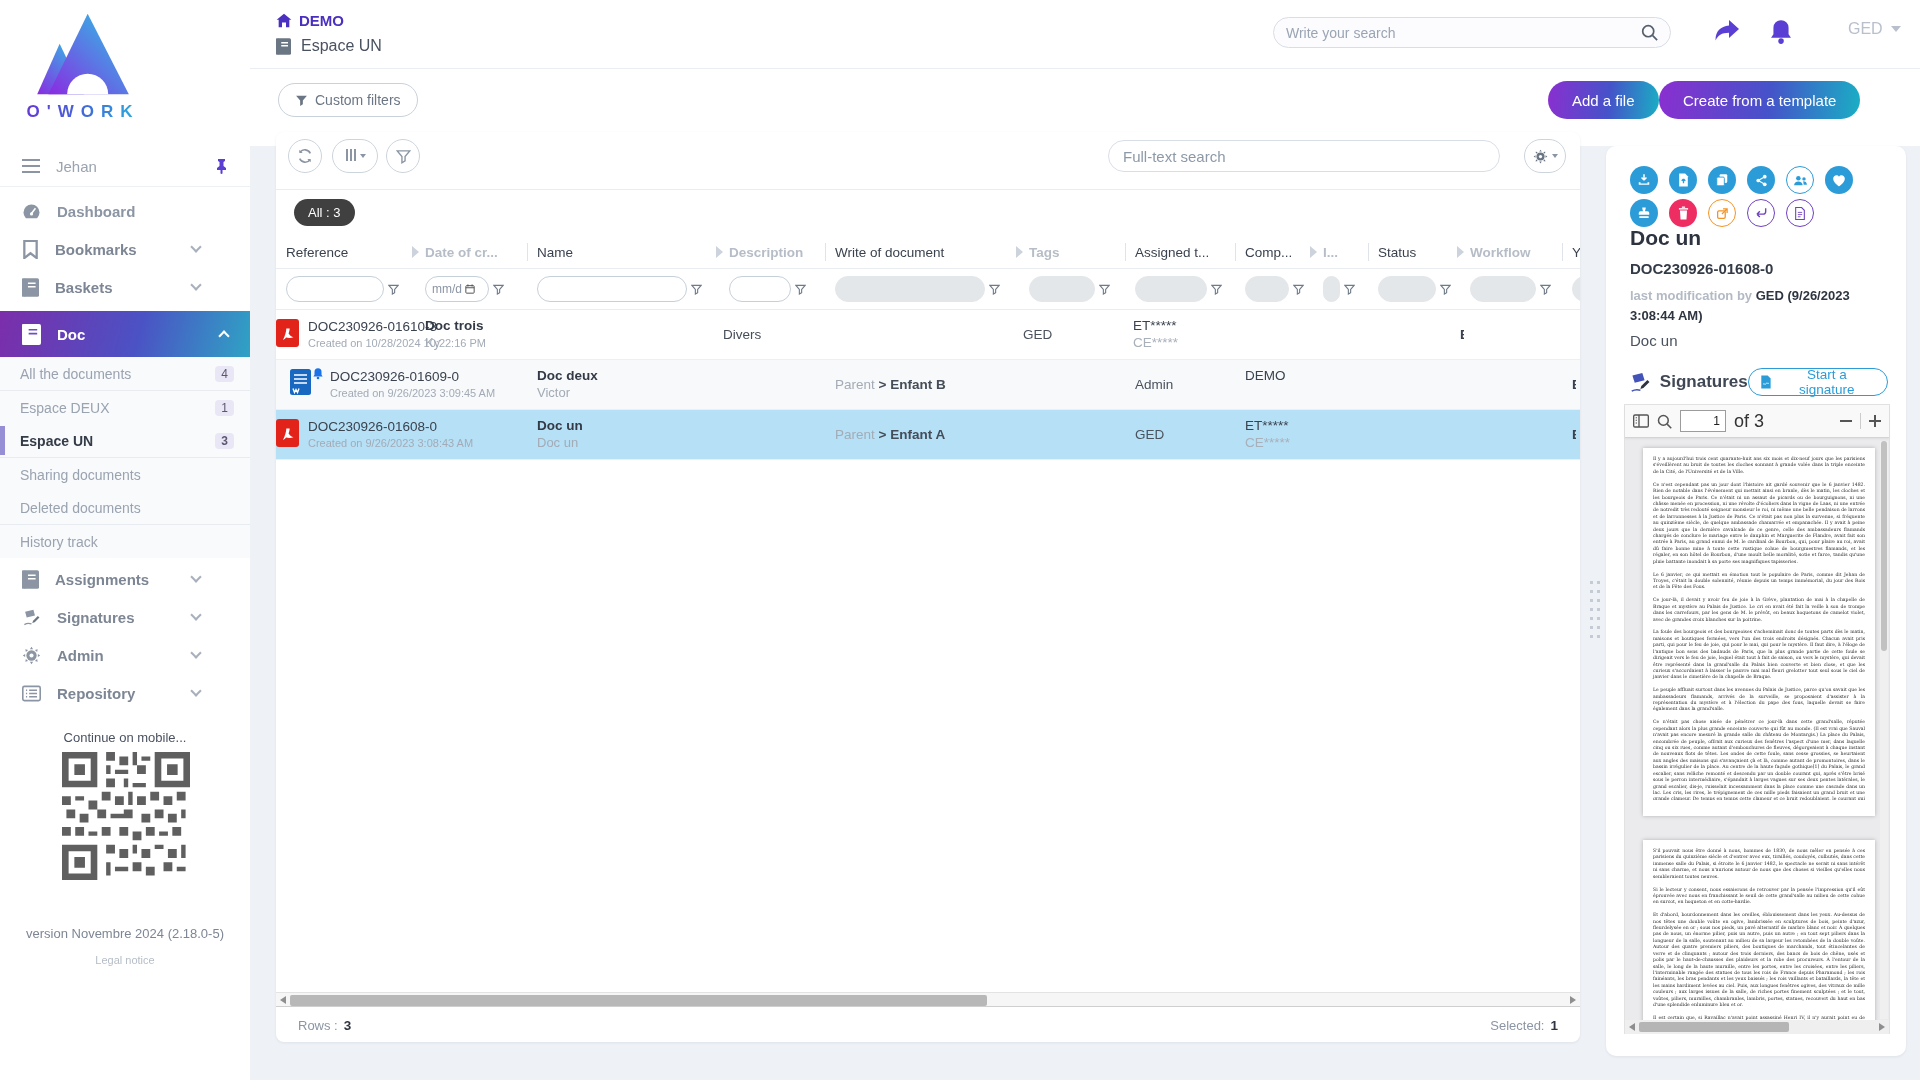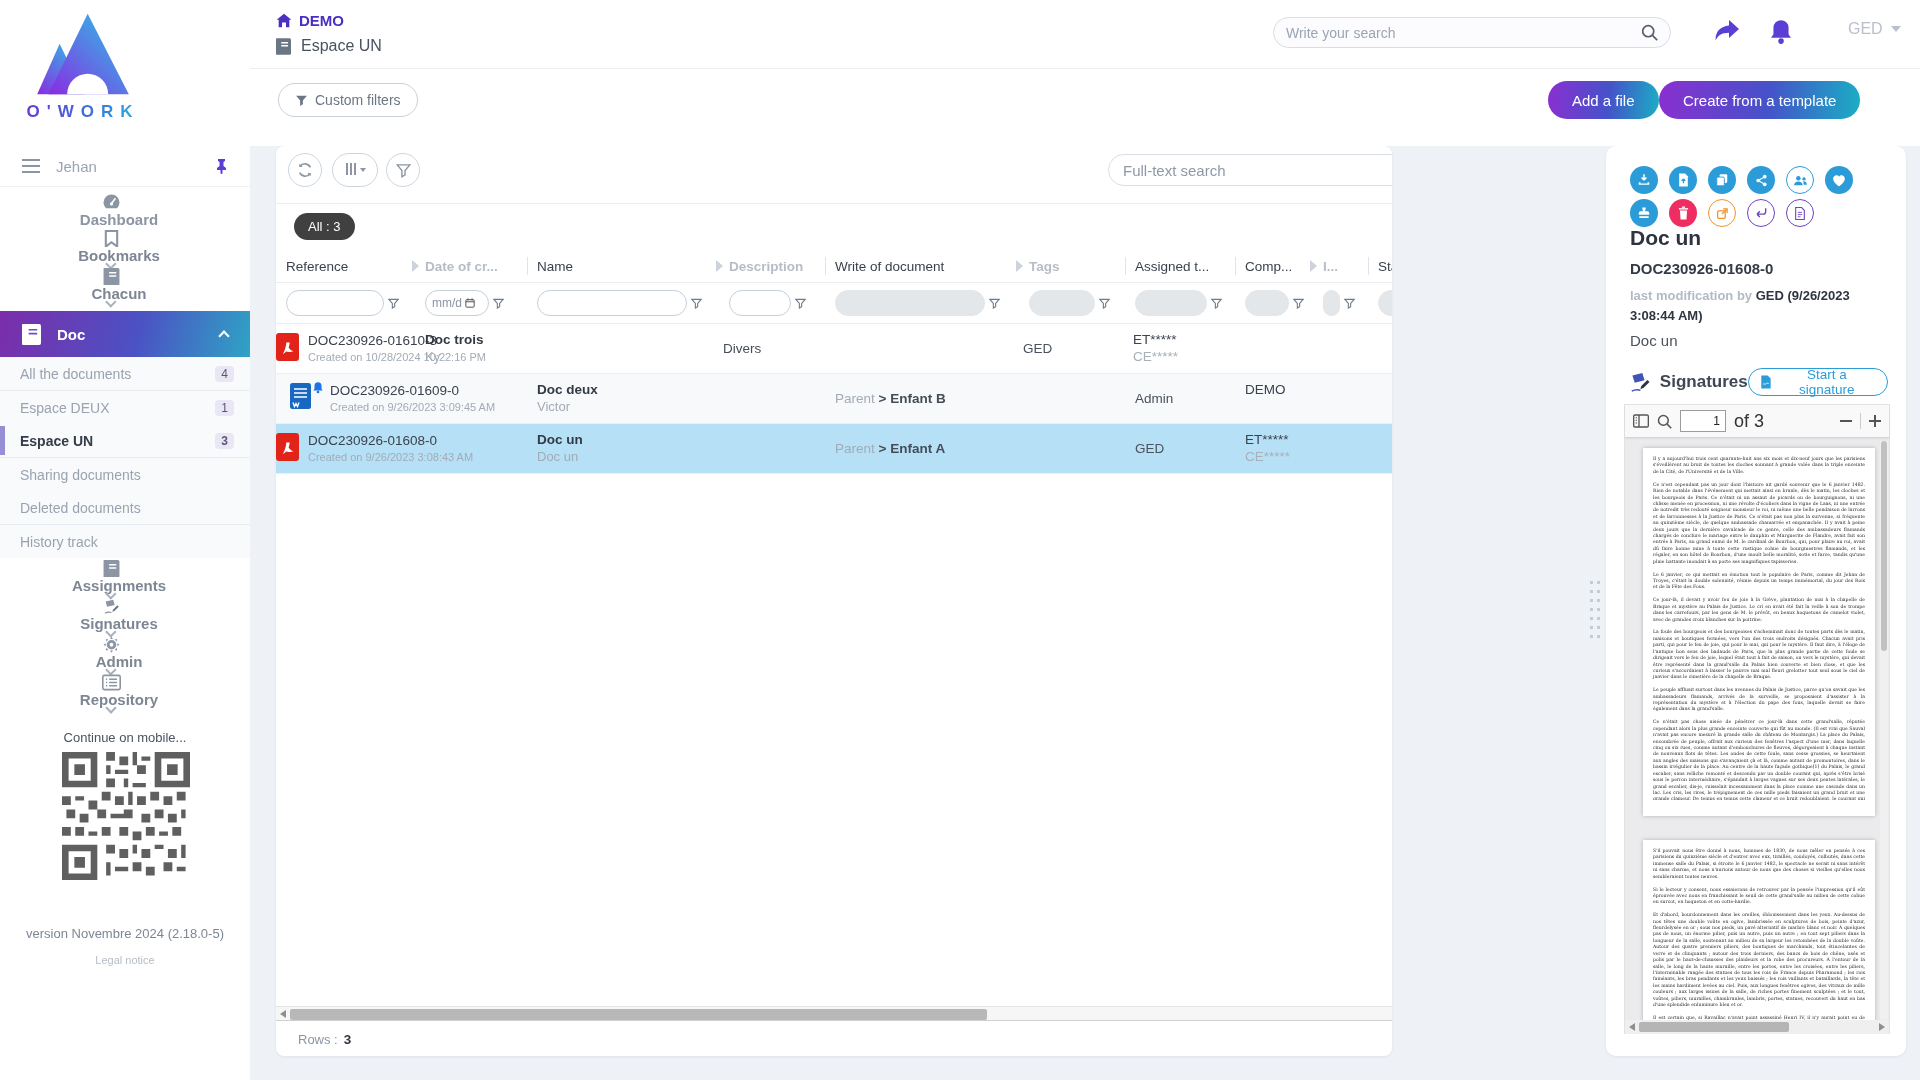--- a/index.html
+++ b/index.html
@@ -9,21 +9,21 @@
   svg { display:block; }
 
   
   .sidebar { position:absolute; left:0; top:0; width:250px; height:1080px; background:#fff; z-index:5; }
   .logo-wrap { position:absolute; left:18px; top:12px; width:130px; text-align:center; }
   .brand-name { margin-top:4px; font-size:17px; font-weight:700; letter-spacing:7px;
     background:linear-gradient(90deg,#6a30d8,#3f6fd8 55%,#26b9dc); -webkit-background-clip:text; background-clip:text; color:transparent; }
   .menu-row { position:absolute; left:0; top:148px; width:250px; height:36px; display:flex; align-items:center; padding:0 22px; cursor:pointer; }
   .menu-row .lbl { font-size:15px; color:#9aa3b0; margin-left:16px; flex:1; }
   .side-sep { position:absolute; left:0; top:186px; width:250px; border-top:1px solid #eef1f4; }
-  .nav-item { position:absolute; left:0; width:222px; height:38px; display:flex; align-items:center; padding:0 22px; cursor:pointer;flex-direction:column; }
+  .nav-item { position:absolute; left:0; width:222px; height:38px; display:flex; align-items:center; padding:0 22px; cursor:pointer; }
   .nav-item .lbl { font-size:15px; font-weight:700; color:#7d8694; margin-left:16px; flex:1; }
   .chev { width:8px; height:8px; border-right:2px solid #a7b0bc; border-bottom:2px solid #a7b0bc; transform:rotate(45deg); margin-top:-4px; }
   .doc-banner { position:absolute; left:0; top:311px; width:250px; height:46px; display:flex; align-items:center; padding:0 22px;
     background:linear-gradient(105deg,#7c2daa 0%,#4b52c4 55%,#2fa3c4 100%); cursor:pointer; }
   .doc-banner .lbl { font-size:15px; font-weight:700; color:#fff; margin-left:16px; flex:1; }
   .doc-banner .chev { border-color:#fff; transform:rotate(-135deg); margin-top:4px; }
   .submenu { position:absolute; left:0; top:357px; width:250px; background:#f8fafc; }
   .sub-item { position:relative; height:33px; display:flex; align-items:center; padding:0 16px 0 20px; font-size:14px; color:#9aa3b0; cursor:pointer;gap:32px; }
   .sub-item.active { color:#343c48; font-weight:700; }
   .sub-item.active::before { content:""; position:absolute; left:0; top:2px; bottom:2px; width:5px; background:#978fd6; }
@@ -45,21 +45,21 @@
   .hicon { position:absolute; top:18px; cursor:pointer; }
   .user-menu { position:absolute; left:1598px; top:20px; display:flex; align-items:center; gap:8px; font-size:16px; color:#b9c0cc; cursor:pointer; }
   .caret { width:0; height:0; border-left:5px solid transparent; border-right:5px solid transparent; border-top:6px solid #b9c0cc; }
   .btn-outline { position:absolute; left:28px; top:83px; height:34px; border:1px solid #c9d1da; border-radius:17px; background:#fff; display:flex; align-items:center; gap:7px; padding:0 16px; font-size:14px; color:#6b7684; cursor:pointer; }
   .btn-grad { position:absolute; top:81px; height:38px; border:0; border-radius:19px; color:#fff; font-size:15px; font-family:inherit; padding:0 24px; cursor:pointer;
     background:linear-gradient(95deg,#8a2fd0 0%,#4553c9 55%,#1aaec4 100%); }
   .btn-add { left:1298px; }
   .btn-create { left:1409px; }
 
   
-  .card { position:absolute; left:276px; top:146px; width:1116px; height:910px; background:#fff; border-radius:8px; box-shadow:0 1px 3px rgba(20,40,70,.07); overflow:hidden; }
+  .card { position:absolute; left:276px; top:132px; width:1304px; height:910px; background:#fff; border-radius:8px; box-shadow:0 1px 3px rgba(20,40,70,.07); overflow:hidden; }
   .tbar-circle { position:absolute; top:7px; width:34px; height:34px; border:1px solid #ccd4dc; border-radius:50%; display:flex; align-items:center; justify-content:center; cursor:pointer; background:#fff; }
   .tbar-pill { position:absolute; top:7px; left:56px; width:46px; height:34px; border:1px solid #ccd4dc; border-radius:17px; display:flex; align-items:center; justify-content:center; gap:3px; cursor:pointer; background:#fff; }
   .colbars span { display:inline-block; width:2px; height:12px; background:#8b95a3; margin:0 1px; }
   .mini-caret { width:0; height:0; border-left:3px solid transparent; border-right:3px solid transparent; border-top:4px solid #8b95a3; }
   .ft-search { position:absolute; left:832px; top:8px; width:392px; height:32px; border:1px solid #d9dee6; border-radius:16px; display:flex; align-items:center; padding:0 14px; background:#fff; }
   .ft-search input { border:0; outline:0; flex:1; font-size:15px; color:#3f4754; font-family:inherit; background:transparent; }
   .ft-search input::placeholder { color:#8d99a8; }
   .gear-btn { position:absolute; left:1248px; top:7px; width:42px; height:34px; border:1px solid #ccd4dc; border-radius:17px; display:flex; align-items:center; justify-content:center; gap:4px; cursor:pointer; background:#fff; font-size:17px; color:#6b7684; }
   .card-sep { position:absolute; left:0; top:57px; width:100%; border-top:1px solid #e9edf1; }
   .tab-all { position:absolute; left:18px; top:67px; height:27px; background:#404040; color:#fff; border-radius:14px; font-size:13px; display:flex; align-items:center; padding:0 14px; cursor:pointer; }
@@ -191,21 +191,21 @@
       </svg>
     <span class="lbl">Bookmarks</span>
     <span class="chev"></span>
   </div>
   <div class="nav-item" style="top:268px;">
     <svg width="17" height="19" viewBox="0 0 20 22">
         <path d="M3 0h15a2 2 0 0 1 2 2v18a2 2 0 0 1-2 2H3z" fill="#8b95a3"></path>
         <rect x="0" y="0" width="4" height="22" rx="1" fill="#8b95a3"></rect>
         <path d="M7 6h9M7 10h9" stroke="#fff" stroke-width="1.8"></path>
       </svg>
-    <span class="lbl">Chacun</span>
+    <span class="lbl">Baskets</span>
     <span class="chev"></span>
   </div>
 
   <div class="doc-banner">
     <svg width="19" height="21" viewBox="0 0 20 22">
         <path d="M3 0h15a2 2 0 0 1 2 2v18a2 2 0 0 1-2 2H3z" fill="#fff"></path>
         <rect x="0" y="0" width="4" height="22" rx="1" fill="#fff"></rect>
         <path d="M7 6h9M7 10h9" stroke="#6b50c4" stroke-width="1.8"></path>
       </svg>
     <span class="lbl">Doc</span>

